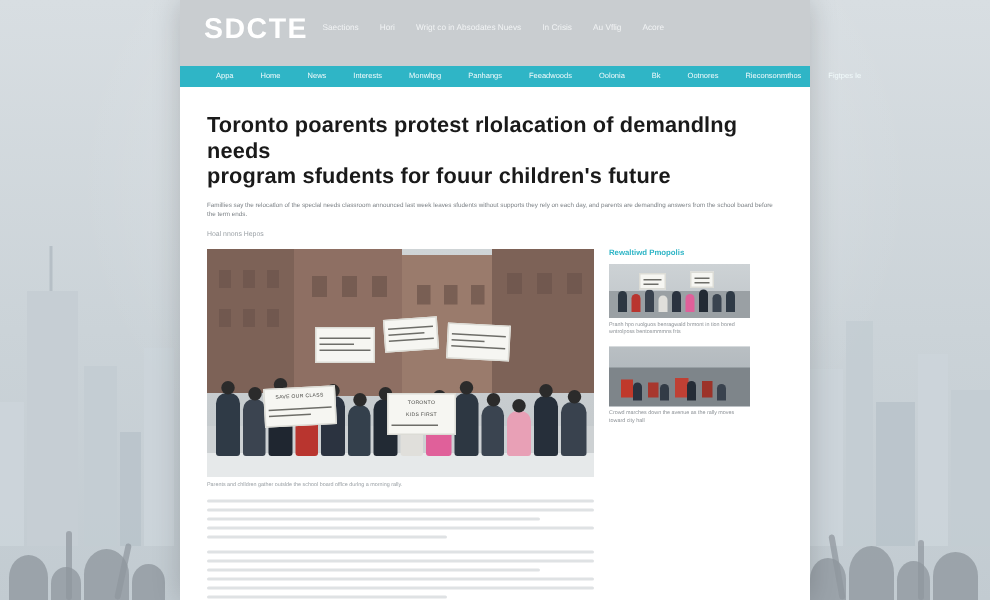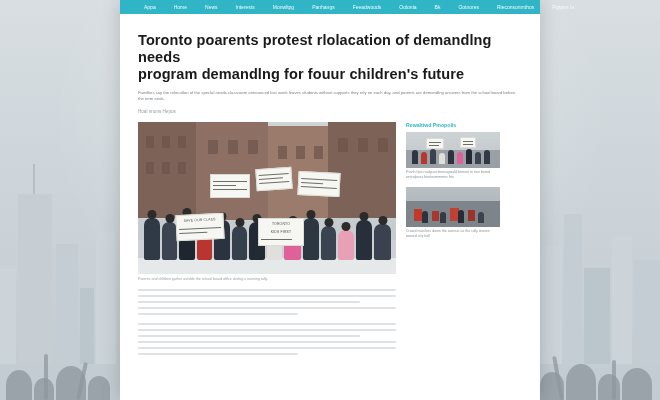--- a/index.html
+++ b/index.html
@@ -113,40 +113,51 @@
       <div class="head" style="left:622px;width:30px;height:32px;"></div>
       <div class="arm" style="left:556px;height:44px;transform:rotate(-10deg);"></div>
       <div class="arm" style="left:612px;height:40px;"></div>
       <div class="head" style="left:150px;width:34px;height:22px;opacity:.45;"></div>
       <div class="head" style="left:470px;width:30px;height:20px;opacity:.45;"></div>
     </div>
   </div>
 
   <div class="page">
 
+    <div class="site-head">
+      <div class="logo">SDCTE</div>
+      <div class="top-nav">
+        <span>Saections</span>
+        <span>Hori</span>
+        <span>Wrigt co in Absodates Nuevs</span>
+        <span>In Crisis</span>
+        <span>Au  Vflig</span>
+        <span>Acore</span>
+      </div>
+    </div>
 
     <div class="sub-nav">
       <span>Appa</span>
       <span>Home</span>
       <span>News</span>
       <span>Interests</span>
       <span>Monwltpg</span>
       <span>Panhangs</span>
       <span>Feeadwoods</span>
       <span>Oolonia</span>
       <span>Bk</span>
       <span>Ootnores</span>
       <span>Rieconsonmthos</span>
       <span>Figtpes Ie</span>
     </div>
 
     <div class="article">
       <div class="headline">
         <span>Toronto poarents protest rlolacation  of demandlng  needs</span><br>
-        <span>program demandlng for fouur  children's future</span>
+        <span>program sfudents for fouur  children's future</span>
       </div>
       <div class="dek">Famillies say the relocatlon of the speclal needs classroom announced last week leaves sfudents without supports they rely on each day, and parents are demandlng answers from the school board before the term ends.</div>
       <div class="byline">Hoal  nnons  Hepos</div>
 
       <div class="body-row">
         <div class="col-main">
 
           <div class="photo">
             <div class="ph-sky"></div>
             <div class="ph-bld b2" style="left:0;top:0;width:58px;height:96px;"></div>

